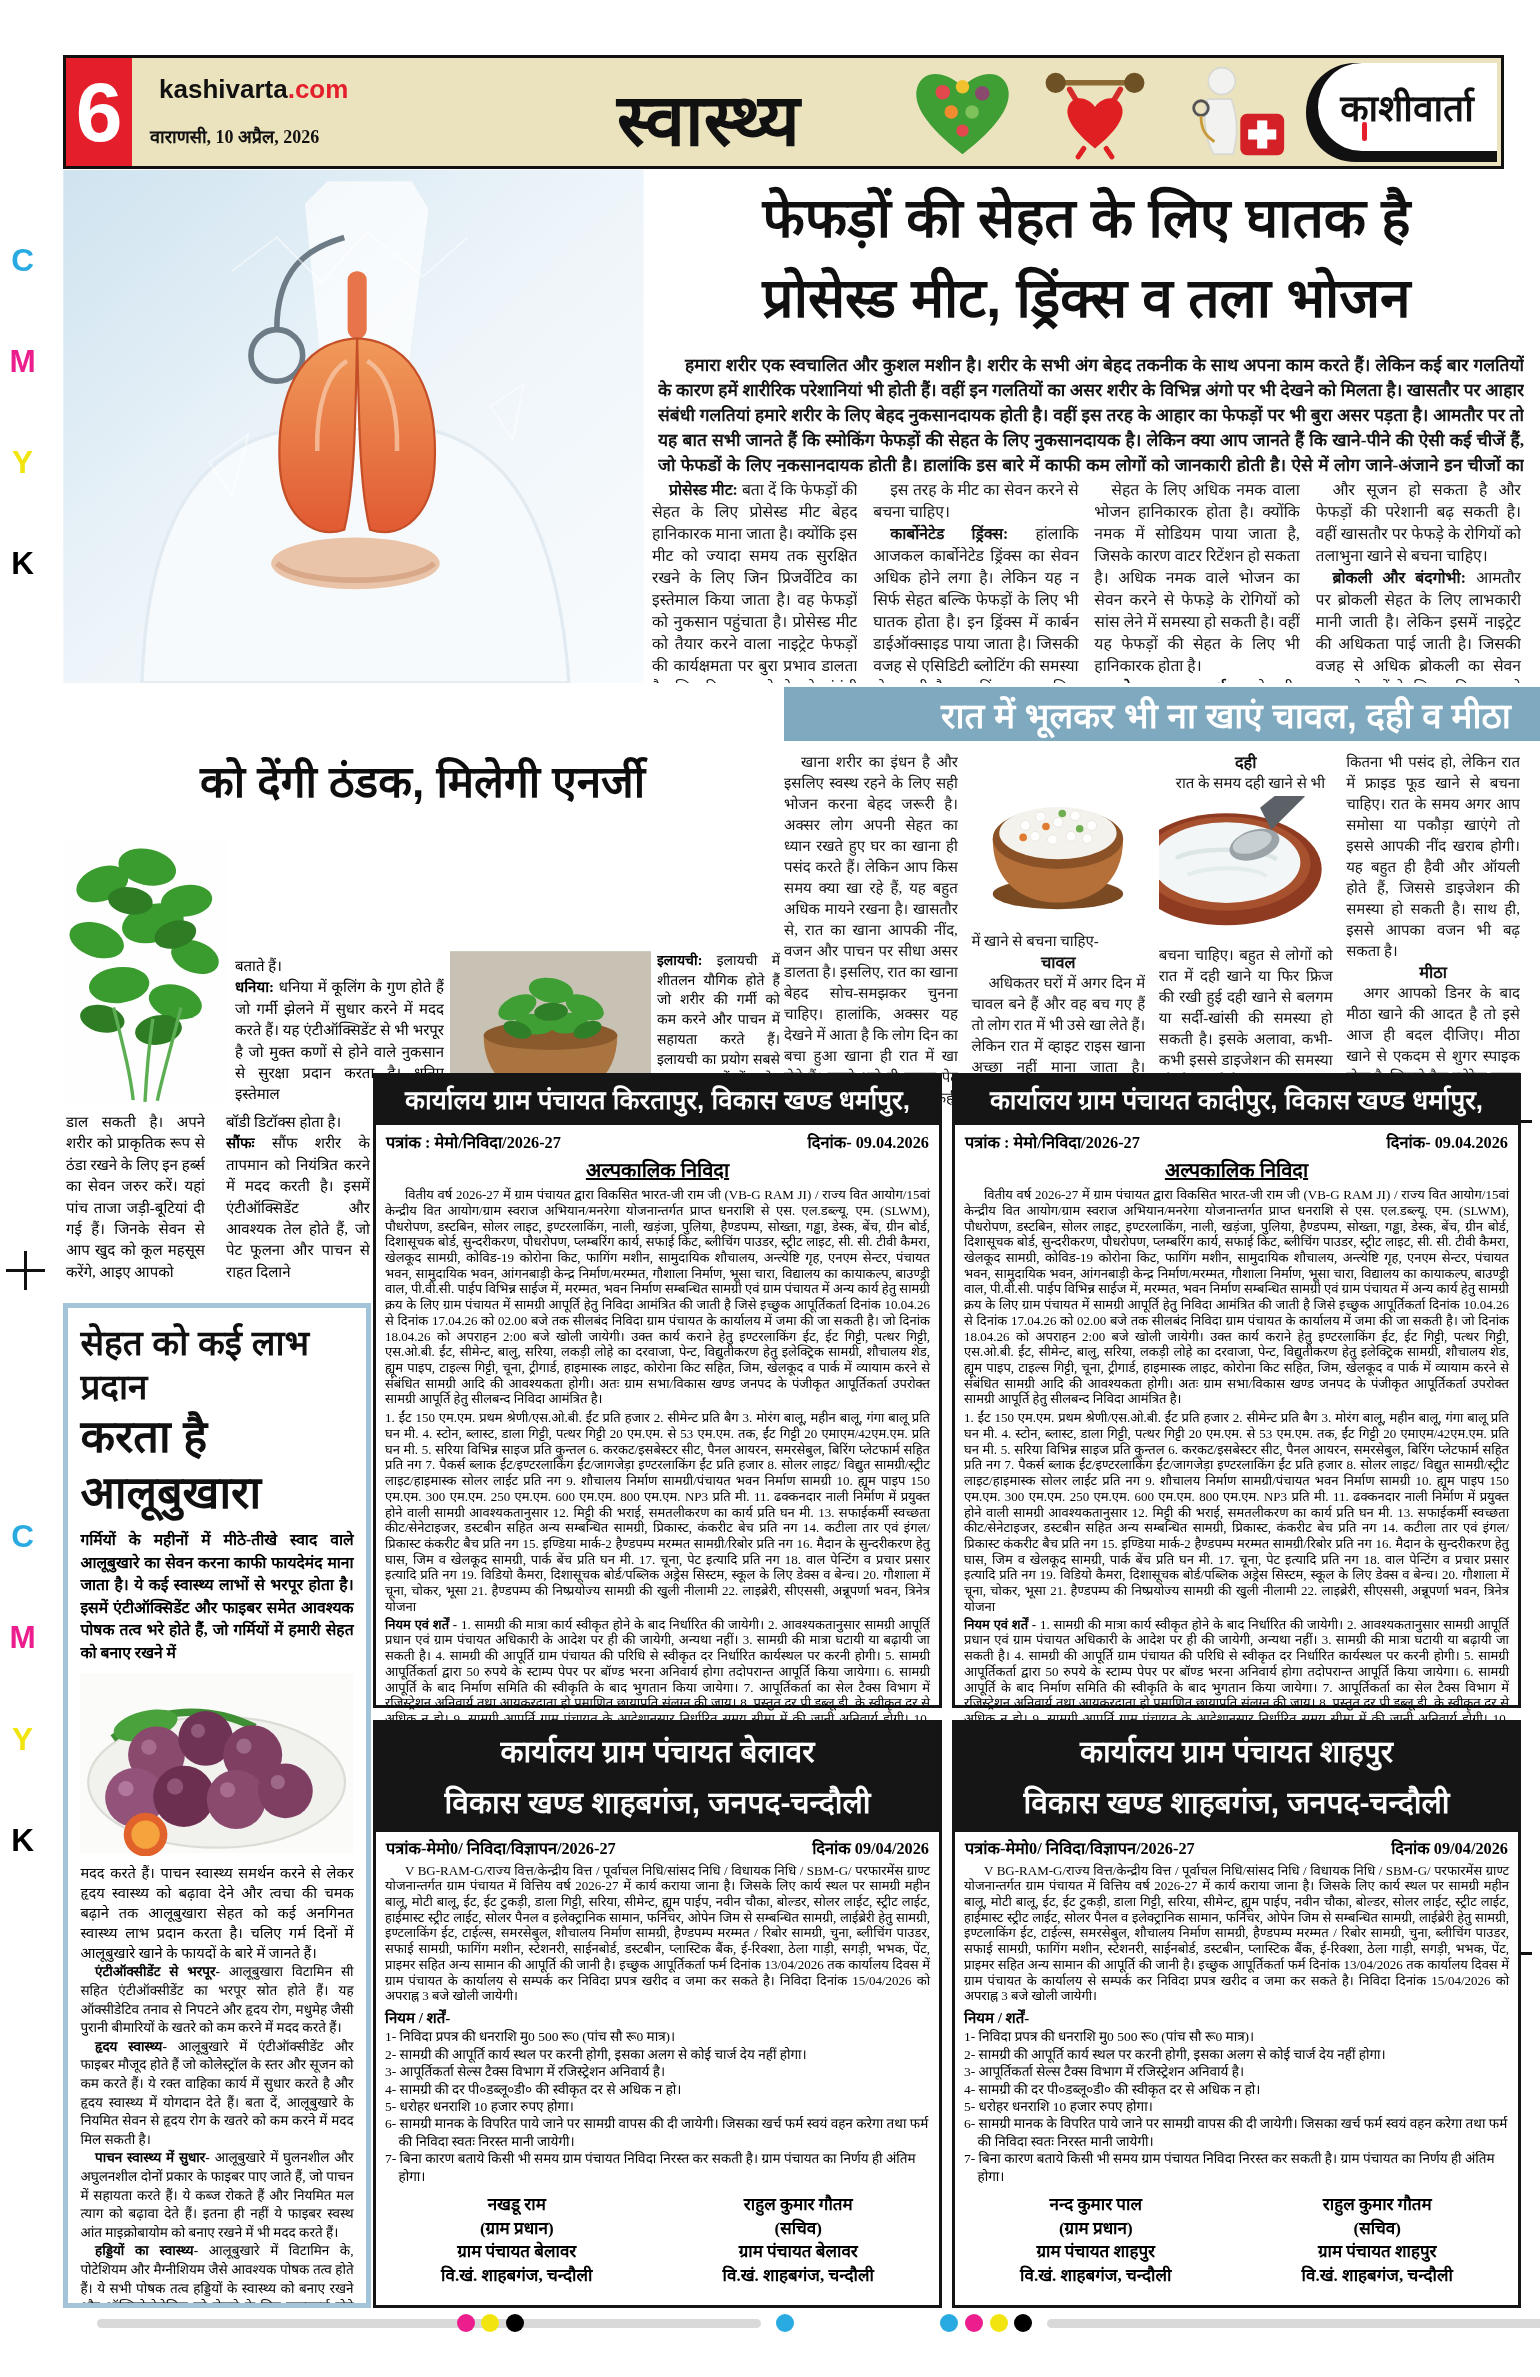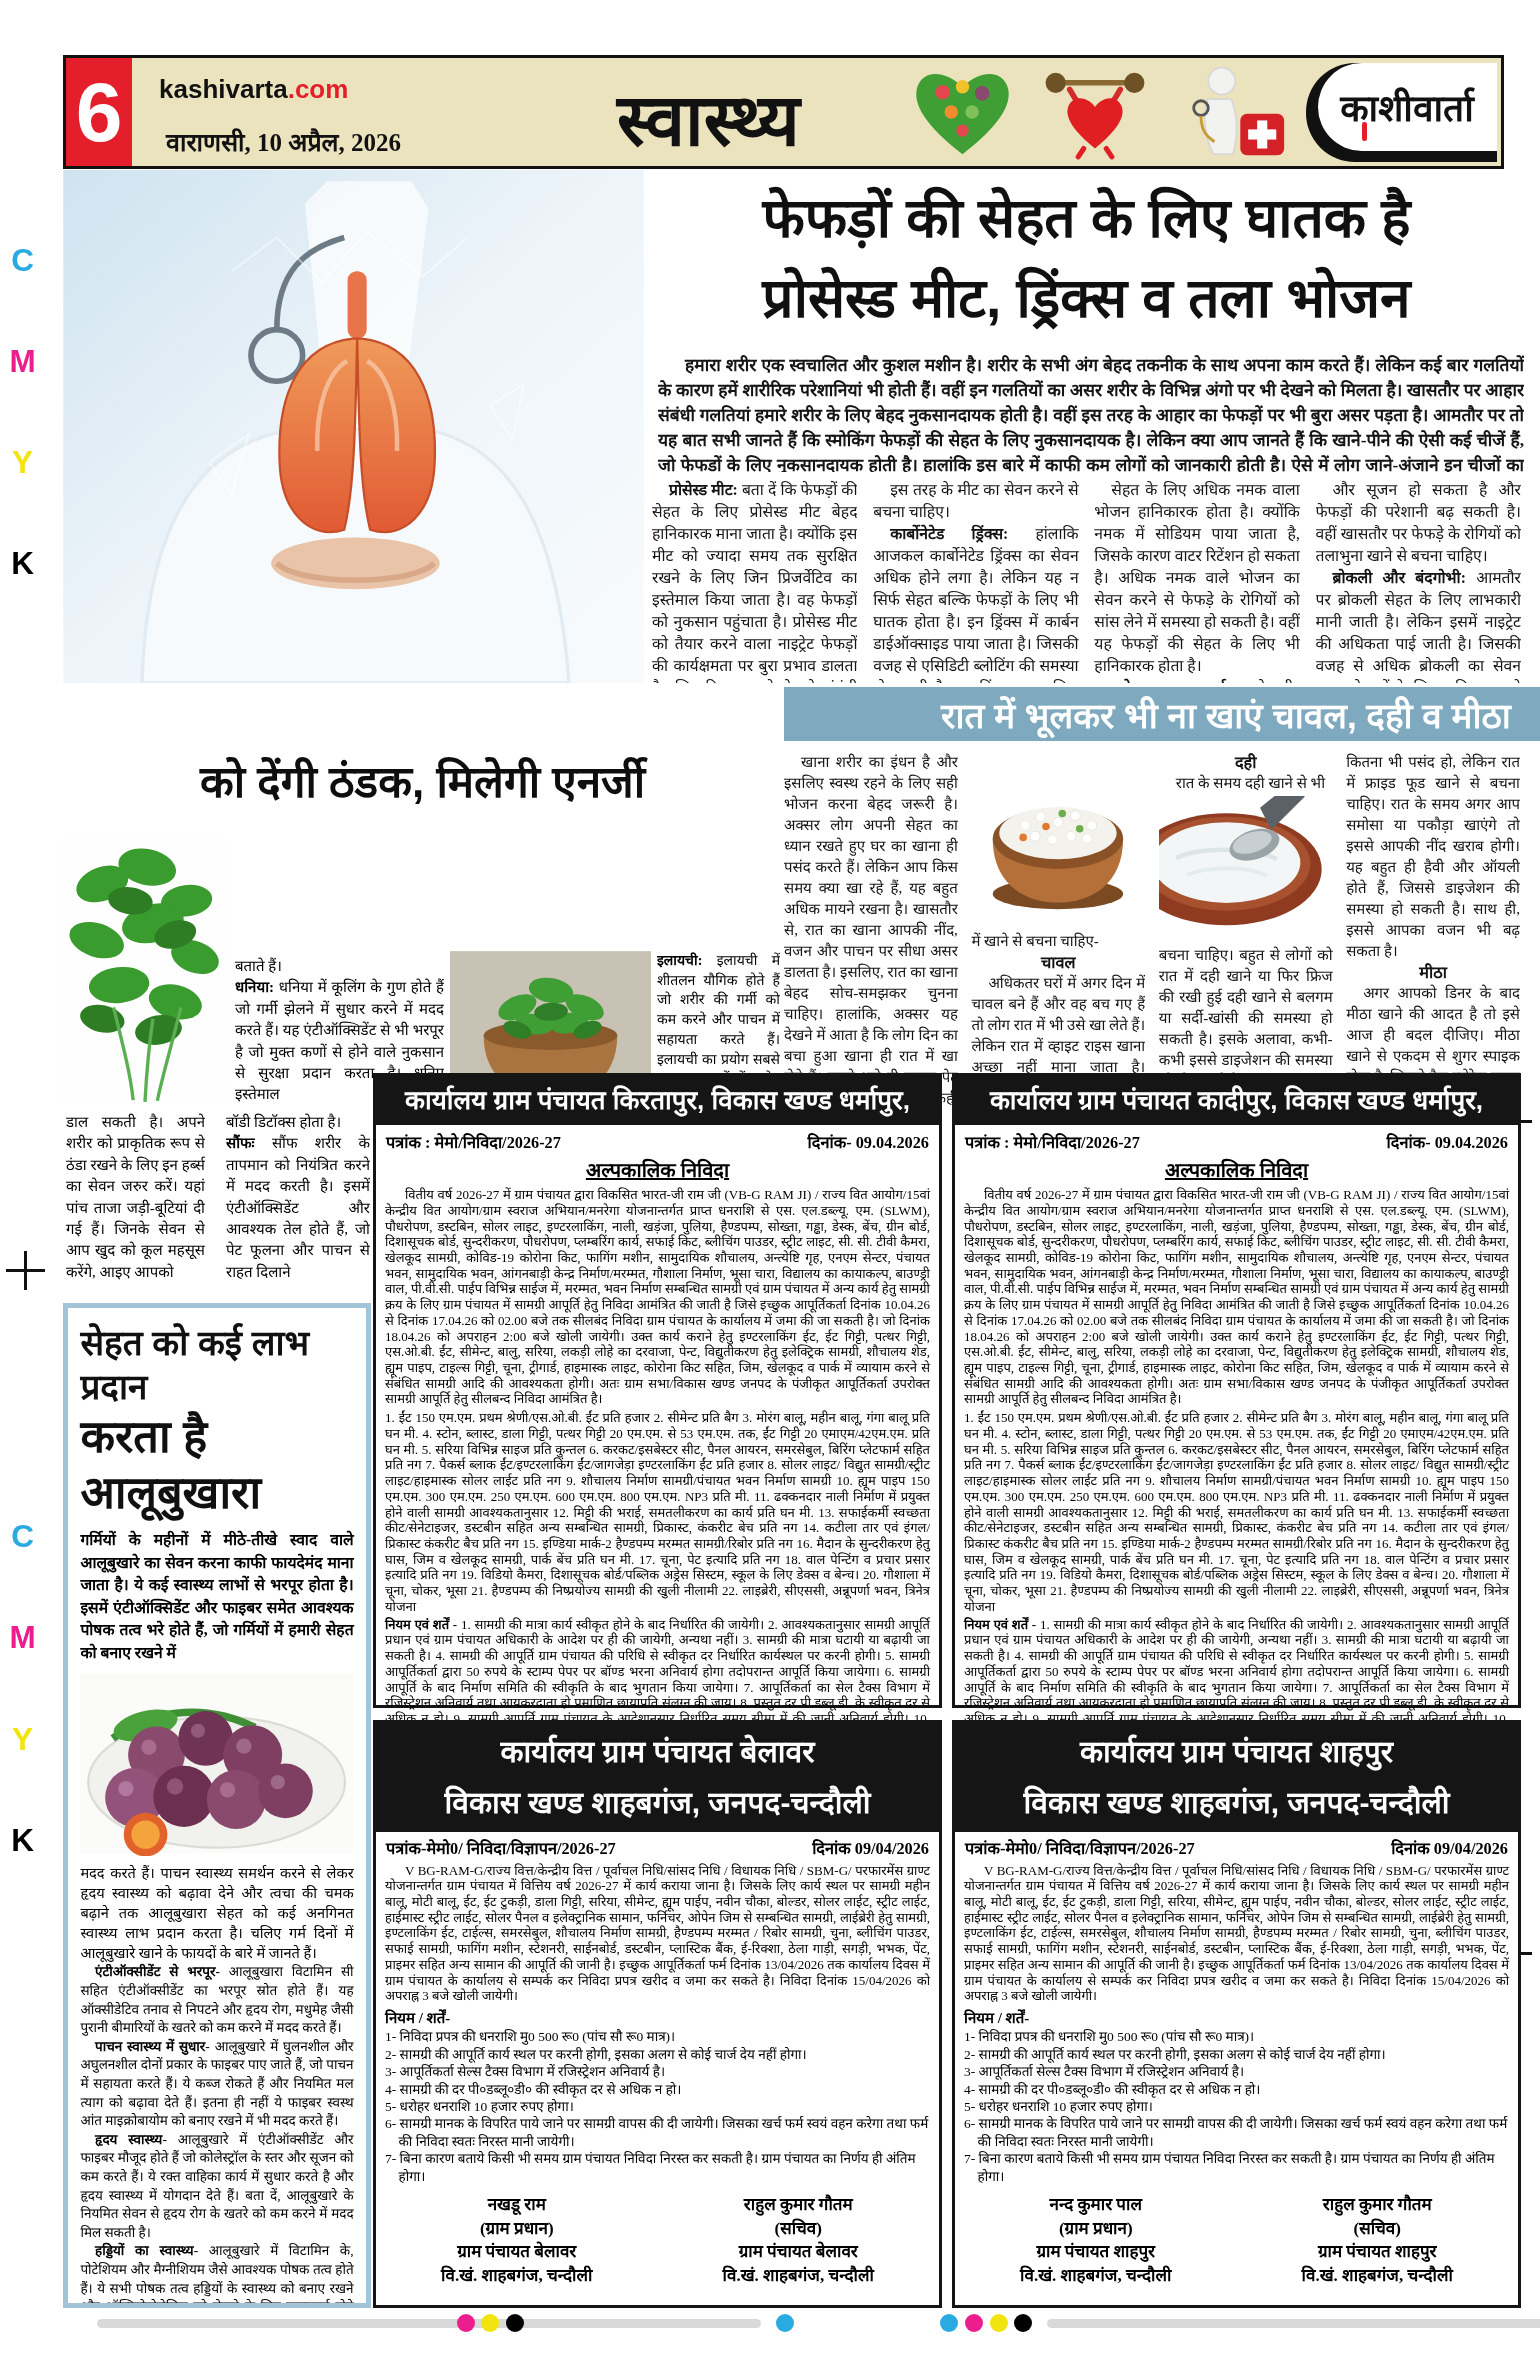--- a/index.html
+++ b/index.html
@@ -19,21 +19,21 @@
 
   
   .masthead { position:absolute; left:63px; top:55px; width:1441px; height:114px;
     background:#ebe3bd; border:3.4px solid #111; }
   .pageno { position:absolute; left:0; top:0; width:66px; height:100%; background:#e41e2b;
     color:#fff; font-family:"Liberation Sans", sans-serif; font-weight:bold; font-size:84px;
     display:flex; align-items:center; justify-content:center; }
   .siteline { position:absolute; left:93px; top:15.7px; font-family:"Liberation Sans", sans-serif; }
   .siteline .site { font-size:26px; font-weight:bold; color:#111; }
   .siteline .tld { font-size:26px; font-weight:bold; color:#e41e2b; }
-  .dateline { position:absolute; left:100px; top:66px; font-size:25px; font-weight:bold; color:#111; }
+  .dateline { position:absolute; left:84px; top:66px; font-size:18px; font-weight:bold; color:#111; }
   .section-title { position:absolute; left:551px; top:10px; font-family:"Liberation Sans", sans-serif;
     font-size:72px; font-weight:bold; color:#111; }
   .mast-icons { position:absolute; left:843px; top:5.6px; width:427px; height:99px;
     display:flex; align-items:center; gap:20px; }
   .brand-logo { position:absolute; right:4.5px; top:4.5px; width:191px; height:99px; background:#111;
     border-radius:49px 0 0 49px; display:flex; justify-content:flex-end; }
   .brand-inner { width:179px; height:88px; background:#fff; border-radius:44px 0 0 44px;
     display:flex; align-items:center; justify-content:center; position:relative; }
   .brand-inner span { font-family:"Liberation Sans", sans-serif; font-size:37px; font-weight:bold; color:#111; }
   .brand-tick { position:absolute; left:44px; bottom:10px; width:5.6px; height:19px; background:#e41e2b; border-radius:2.2px; }
@@ -392,22 +392,22 @@
           <circle cx="376" cy="216" r="50" fill="#7e3f63"></circle>
             <circle cx="362" cy="200" r="13" fill="#ad7a9a" opacity="0.7"></circle>
           <circle cx="120" cy="296" r="40" fill="#e2622b"></circle>
             <circle cx="120" cy="296" r="26" fill="#f5a33c"></circle>
         </g>
       </svg>
     </div>
     <div class="plum-cont">मदद करते हैं। पाचन स्वास्थ्य समर्थन करने से लेकर हृदय स्वास्थ्य को बढ़ावा देने और त्वचा की चमक बढ़ाने तक आलूबुखारा सेहत को कई अनगिनत स्वास्थ्य लाभ प्रदान करता है। चलिए गर्म दिनों में आलूबुखारे खाने के फायदों के बारे में जानते हैं।</div>
     <div class="plum-sections">
       <p><b>एंटीऑक्सीडेंट से भरपूर- </b><span>आलूबुखारा विटामिन सी सहित एंटीऑक्सीडेंट का भरपूर स्रोत होते हैं। यह ऑक्सीडेटिव तनाव से निपटने और हृदय रोग, मधुमेह जैसी पुरानी बीमारियों के खतरे को कम करने में मदद करते हैं।</span></p>
+      <p><b>हृदय स्वास्थ्य- </b><span>आलूबुखारे में एंटीऑक्सीडेंट और फाइबर मौजूद होते हैं जो कोलेस्ट्रॉल के स्तर और सूजन को कम करते हैं। ये रक्त वाहिका कार्य में सुधार करते है और हृदय स्वास्थ्य में योगदान देते हैं। बता दें, आलूबुखारे के नियमित सेवन से हृदय रोग के खतरे को कम करने में मदद मिल सकती है।</span></p>
       <p><b>पाचन स्वास्थ्य में सुधार- </b><span>आलूबुखारे में घुलनशील और अघुलनशील दोनों प्रकार के फाइबर पाए जाते हैं, जो पाचन में सहायता करते हैं। ये कब्ज रोकते हैं और नियमित मल त्याग को बढ़ावा देते हैं। इतना ही नहीं ये फाइबर स्वस्थ आंत माइक्रोबायोम को बनाए रखने में भी मदद करते हैं।</span></p>
-      <p><b>हृदय स्वास्थ्य- </b><span>आलूबुखारे में एंटीऑक्सीडेंट और फाइबर मौजूद होते हैं जो कोलेस्ट्रॉल के स्तर और सूजन को कम करते हैं। ये रक्त वाहिका कार्य में सुधार करते है और हृदय स्वास्थ्य में योगदान देते हैं। बता दें, आलूबुखारे के नियमित सेवन से हृदय रोग के खतरे को कम करने में मदद मिल सकती है।</span></p>
       <p><b>हड्डियों का स्वास्थ्य- </b><span>आलूबुखारे में विटामिन के, पोटेशियम और मैग्नीशियम जैसे आवश्यक पोषक तत्व होते हैं। ये सभी पोषक तत्व हड्डियों के स्वास्थ्य को बनाए रखने और ऑस्टियोपोरोसिस को रोकने के लिए महत्वपूर्ण होते हैं। इसलिए हड्डियों को मजबूत बनाने के लिए डाइट में आलूबुखारे को शामिल करें।</span></p>
 
     </div>
   </div>
 
   <div class="notice n-top" style="left:373px; top:1073px; width:569px; height:635px;">
     <div class="notice-head">कार्यालय ग्राम पंचायत किरतापुर, विकास खण्ड धर्मापुर, जौनपुर</div>
     <div class="notice-refs">
       <span>पत्रांक : मेमो/निविदा/2026-27</span>
       <span>दिनांक- 09.04.2026</span>

